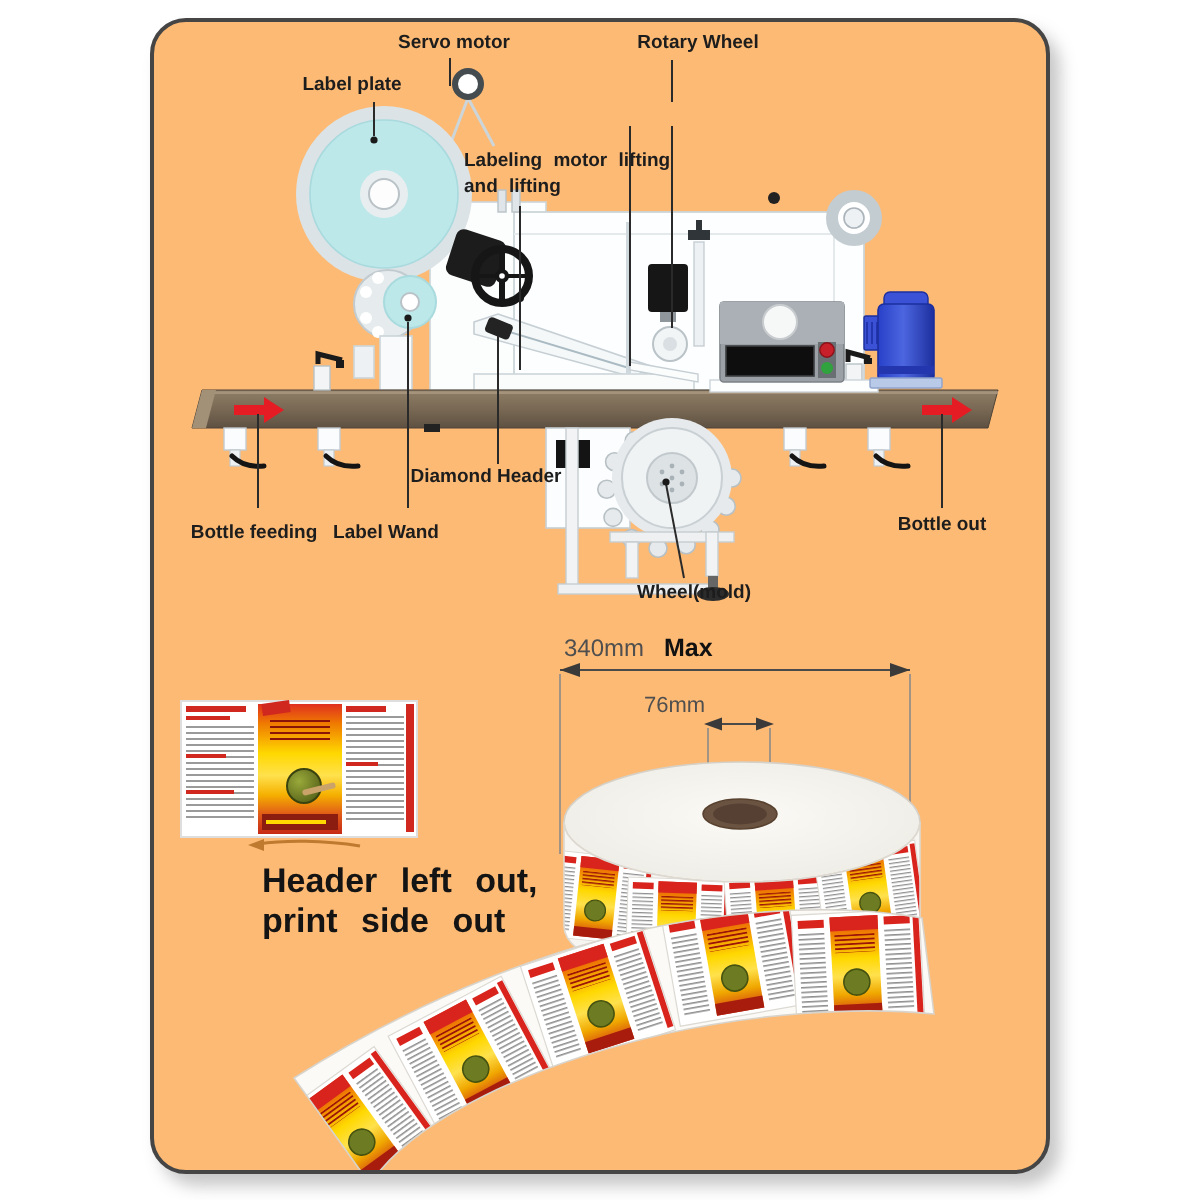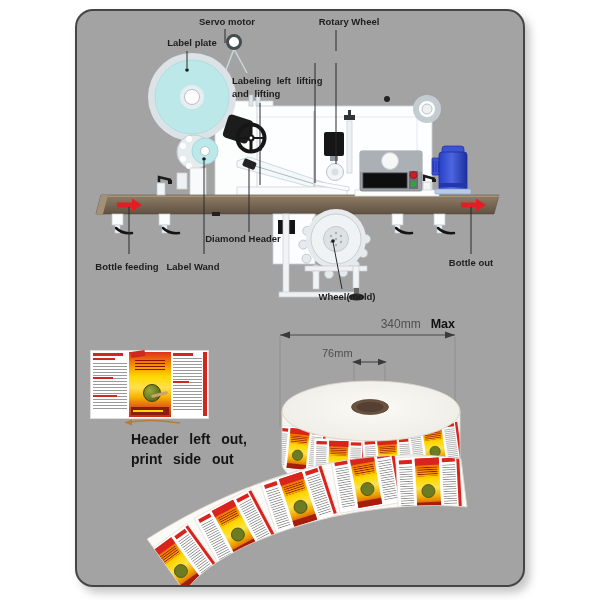--- a/index.html
+++ b/index.html
@@ -1,24 +1,24 @@
 <!DOCTYPE html>
 <html><head>
 <meta charset="utf-8">
 <style>
   html,body{margin:0;padding:0;}
   body{width:600px;height:600px;background:#ffffff;font-family:"Liberation Sans",sans-serif;position:relative;overflow:hidden;}
-  .frame{position:absolute;left:75px;top:9px;width:446px;height:574px;border:2px solid #454545;border-radius:18px;background:#a3a3a3;box-shadow:5px 6px 8px rgba(130,130,130,0.45);}
+  .frame{position:absolute;left:75px;top:9px;width:446px;height:574px;border:2px solid #454545;border-radius:18px;background:#fdba74;box-shadow:5px 6px 8px rgba(130,130,130,0.45);}
   .layer{position:absolute;left:0;top:0;}
   .callout{position:absolute;font-size:9.5px;font-weight:bold;color:#1d1d1d;text-align:center;white-space:nowrap;}
   .callout.la{text-align:left;word-spacing:3px;}
-  .dimtext{position:absolute;font-size:12px;color:#4f4f4f;text-align:right;white-space:nowrap;}
+  .dimtext{position:absolute;font-size:12px;color:#4f4f4f;text-align:left;white-space:nowrap;}
   .dimtext .max{font-weight:bold;color:#111;margin-left:10px;font-size:12.5px;}
   .dim76{position:absolute;font-size:11px;color:#4f4f4f;text-align:left;white-space:nowrap;}
-  .note{position:absolute;font-size:14px;font-weight:bold;color:#141414;word-spacing:7px;white-space:nowrap;}
+  .note{position:absolute;font-size:17px;font-weight:bold;color:#141414;word-spacing:7px;white-space:nowrap;}
   
   .flabel{position:absolute;left:13px;top:339px;width:117px;height:67px;background:#fff;border:1px solid #dedede;}
   .flabel *{position:absolute;}
   .tl{background:repeating-linear-gradient(180deg,#9a9a9a 0 1px,transparent 1px 3px);}
   .tlr{background:repeating-linear-gradient(180deg,#b43024 0 1px,transparent 1px 3px);}
   .redbar{background:#d0281e;}
   .cpanel{left:38px;top:1px;width:42px;height:65px;background:linear-gradient(180deg,#e03020 0%,#ef7a00 15%,#ffd800 38%,#ffe14d 55%,#f5b000 70%,#e05a18 85%,#c62a14 100%);}
   .snail{left:14px;top:32px;width:16px;height:16px;border-radius:50%;background:radial-gradient(circle at 35% 35%,#9aa93a,#4a5513);border:1px solid #3a430e;}
   .swoosh{left:22px;top:41px;width:17px;height:3px;background:#caa36a;border-radius:2px;transform:rotate(-14deg);}
 </style>
@@ -344,22 +344,22 @@
       <div style="left:4px;top:58px;width:30px;height:2px;background:#ffd800"></div>
     </div>
     <div class="redbar" style="left:82px;top:2px;width:20px;height:3px"></div>
     <div class="tl" style="left:82px;top:7px;width:29px;height:53px"></div>
     <div class="redbar" style="left:82px;top:30px;width:16px;height:2px"></div>
     <div class="redbar" style="left:112px;top:1px;width:4px;height:64px"></div>
   </div>
 
   <div class="callout" style="left:103px;top:5px;width:94px">Servo motor</div>
   <div class="callout" style="left:225px;top:5px;width:94px">Rotary Wheel</div>
-  <div class="callout" style="left:68px;top:26px;width:94px">Label plate</div>
-  <div class="callout la" style="left:155px;top:64px">Labeling left lifting</div>
+  <div class="callout" style="left:52px;top:26px;width:94px">Label plate</div>
+  <div class="callout la" style="left:155px;top:64px">Labeling motor lifting</div>
   <div class="callout la" style="left:155px;top:77px">and lifting</div>
   <div class="callout" style="left:119px;top:222px;width:94px">Diamond Header</div>
   <div class="callout" style="left:3px;top:250px;width:94px">Bottle feeding</div>
   <div class="callout" style="left:69px;top:250px;width:94px">Label Wand</div>
   <div class="callout" style="left:223px;top:280px;width:94px">Wheel(mold)</div>
   <div class="callout" style="left:347px;top:246px;width:94px">Bottle out</div>
 
   <div class="dimtext" style="left:205px;top:306px;width:173px">
     <span>340mm</span><span class="max">Max</span>
   </div>

